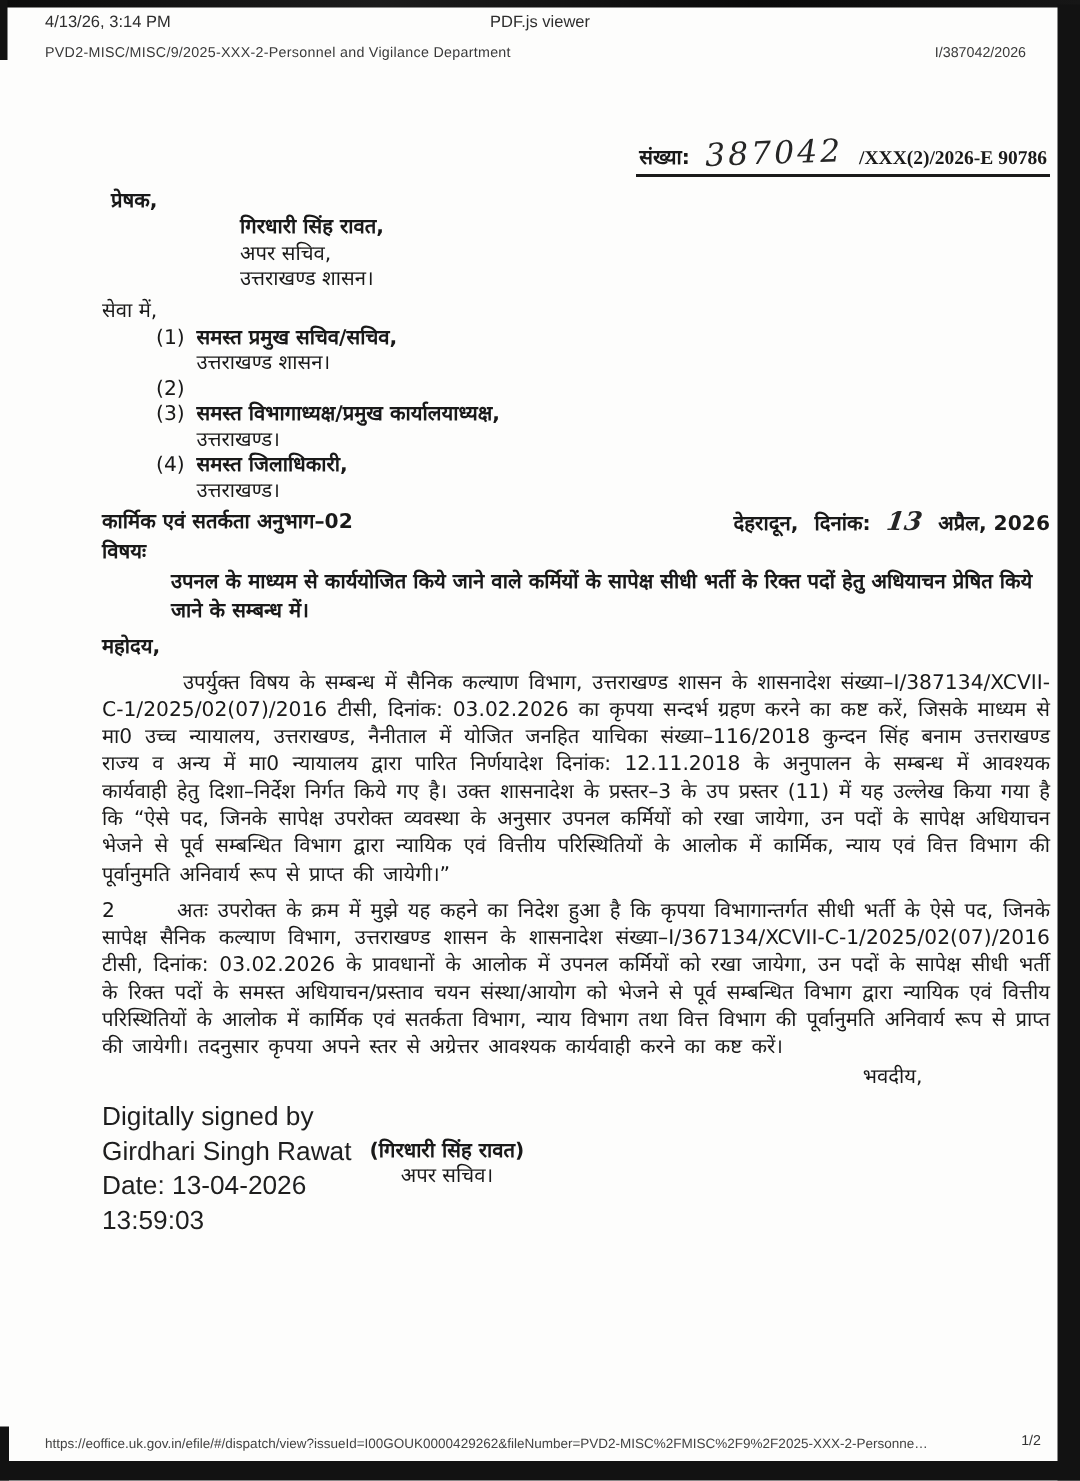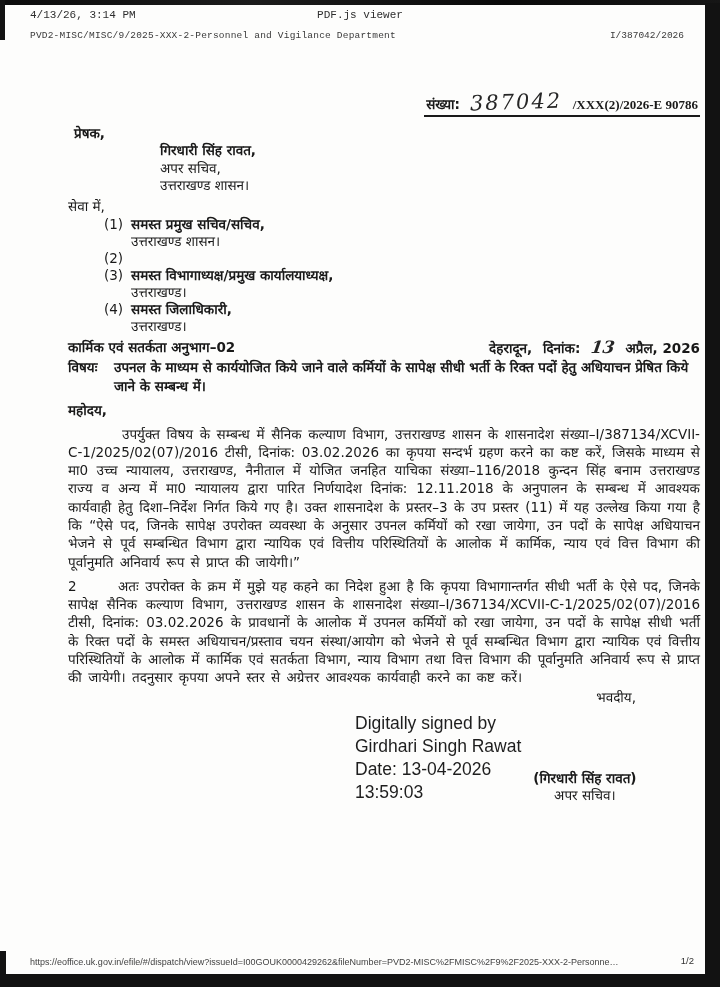--- a/index.html
+++ b/index.html
@@ -10,21 +10,21 @@
   
   .edge { position:absolute; background:#121212; }
   #edge-top { top:0; left:0; width:100%; height:5px;
               background:linear-gradient(to right,#0c0c0c 0%,#1c1c1c 35%,#0a0a0a 70%,#161616 100%); }
   #edge-right { top:3px; right:0; width:15px; height:calc(100% - 3px); }
   #edge-bottom { bottom:0; left:0; width:100%; height:13px; }
   #edge-left-a { top:0; left:0; width:5px; height:40px; }
   #edge-left-b { bottom:0; left:0; width:6px; height:36px; }
 
   
-  .print-hdr { position:absolute; color:#2e2e2e;font-family:Liberation Mono, monospace; }
+  .print-hdr { position:absolute; color:#2e2e2e; }
   #hdr-datetime { top:9px; left:30px; font-size:11px; }
   #hdr-title { top:9px; left:0; width:100%; text-align:center; font-size:11px; }
   #hdr-fileref { top:30px; left:30px; font-size:9.5px; color:#3a3a3a; letter-spacing:.2px; }
   #hdr-docid { top:30px; right:36px; font-size:9.5px; color:#3a3a3a; }
 
   
   #letter { position:absolute; left:68px; top:94px; width:632px;
             font-family:"DejaVu Sans", sans-serif; font-size:13.5px;
             line-height:17px; color:#191919; }
   .b { font-weight:bold; }
@@ -45,33 +45,33 @@
   .recip-num { width:27px; flex:none; }
   .recip-name { font-weight:bold; }
   .recip-org { margin-left:27px; line-height:17px; }
 
   .dept-date { display:flex; justify-content:space-between; font-weight:bold; margin-top:4px; }
   .dd-right span { margin-left:6px; }
   .hand13 { font-size:17px; display:inline-block; transform:skewX(-8deg); }
 
   .subject { display:flex; font-weight:bold; line-height:19px; margin-top:1px; }
   .subj-label { width:46px; flex:none; }
-  .subj-text { flex:1; }
+  .subj-text { flex:1;margin-top:20px; }
 
   .salutation { font-weight:bold; margin-top:6px; }
 
   .para { text-align:justify; line-height:18.3px; word-spacing:2px; margin-top:6px; }
   #para1 { text-indent:54px; }
   #para2 { }
   .p2num { display:inline-block; width:50px; }
 
   .enclosure { font-weight:bold; margin-top:1px; }
-  .closing { text-align:right; margin-right:64px; margin-top:2px; }
+  .closing { text-align:right; margin-right:85px; margin-top:2px; }
 
-  .sig-area { display:flex; margin-left:287px; margin-top:6px; align-items:flex-end; }
+  .sig-area { display:flex; margin-top:6px; align-items:flex-start; }
   .sig-digital { font-family:"Liberation Sans", sans-serif; font-size:17.5px;
                  line-height:23px; color:#1e1e1e; flex:none; }
   .sig-name-block { margin-left:12px; margin-top:26px; text-align:center; flex:none; }
   .sig-name { font-weight:bold; font-size:13.5px; white-space:nowrap; }
   .sig-desig { font-size:13.5px; }
 
   
   #footer-url { position:absolute; left:30px; top:957px; font-size:9px; color:#434343; }
   #footer-page { position:absolute; right:26px; top:955px; font-size:9.5px; color:#333; }
 </style>

